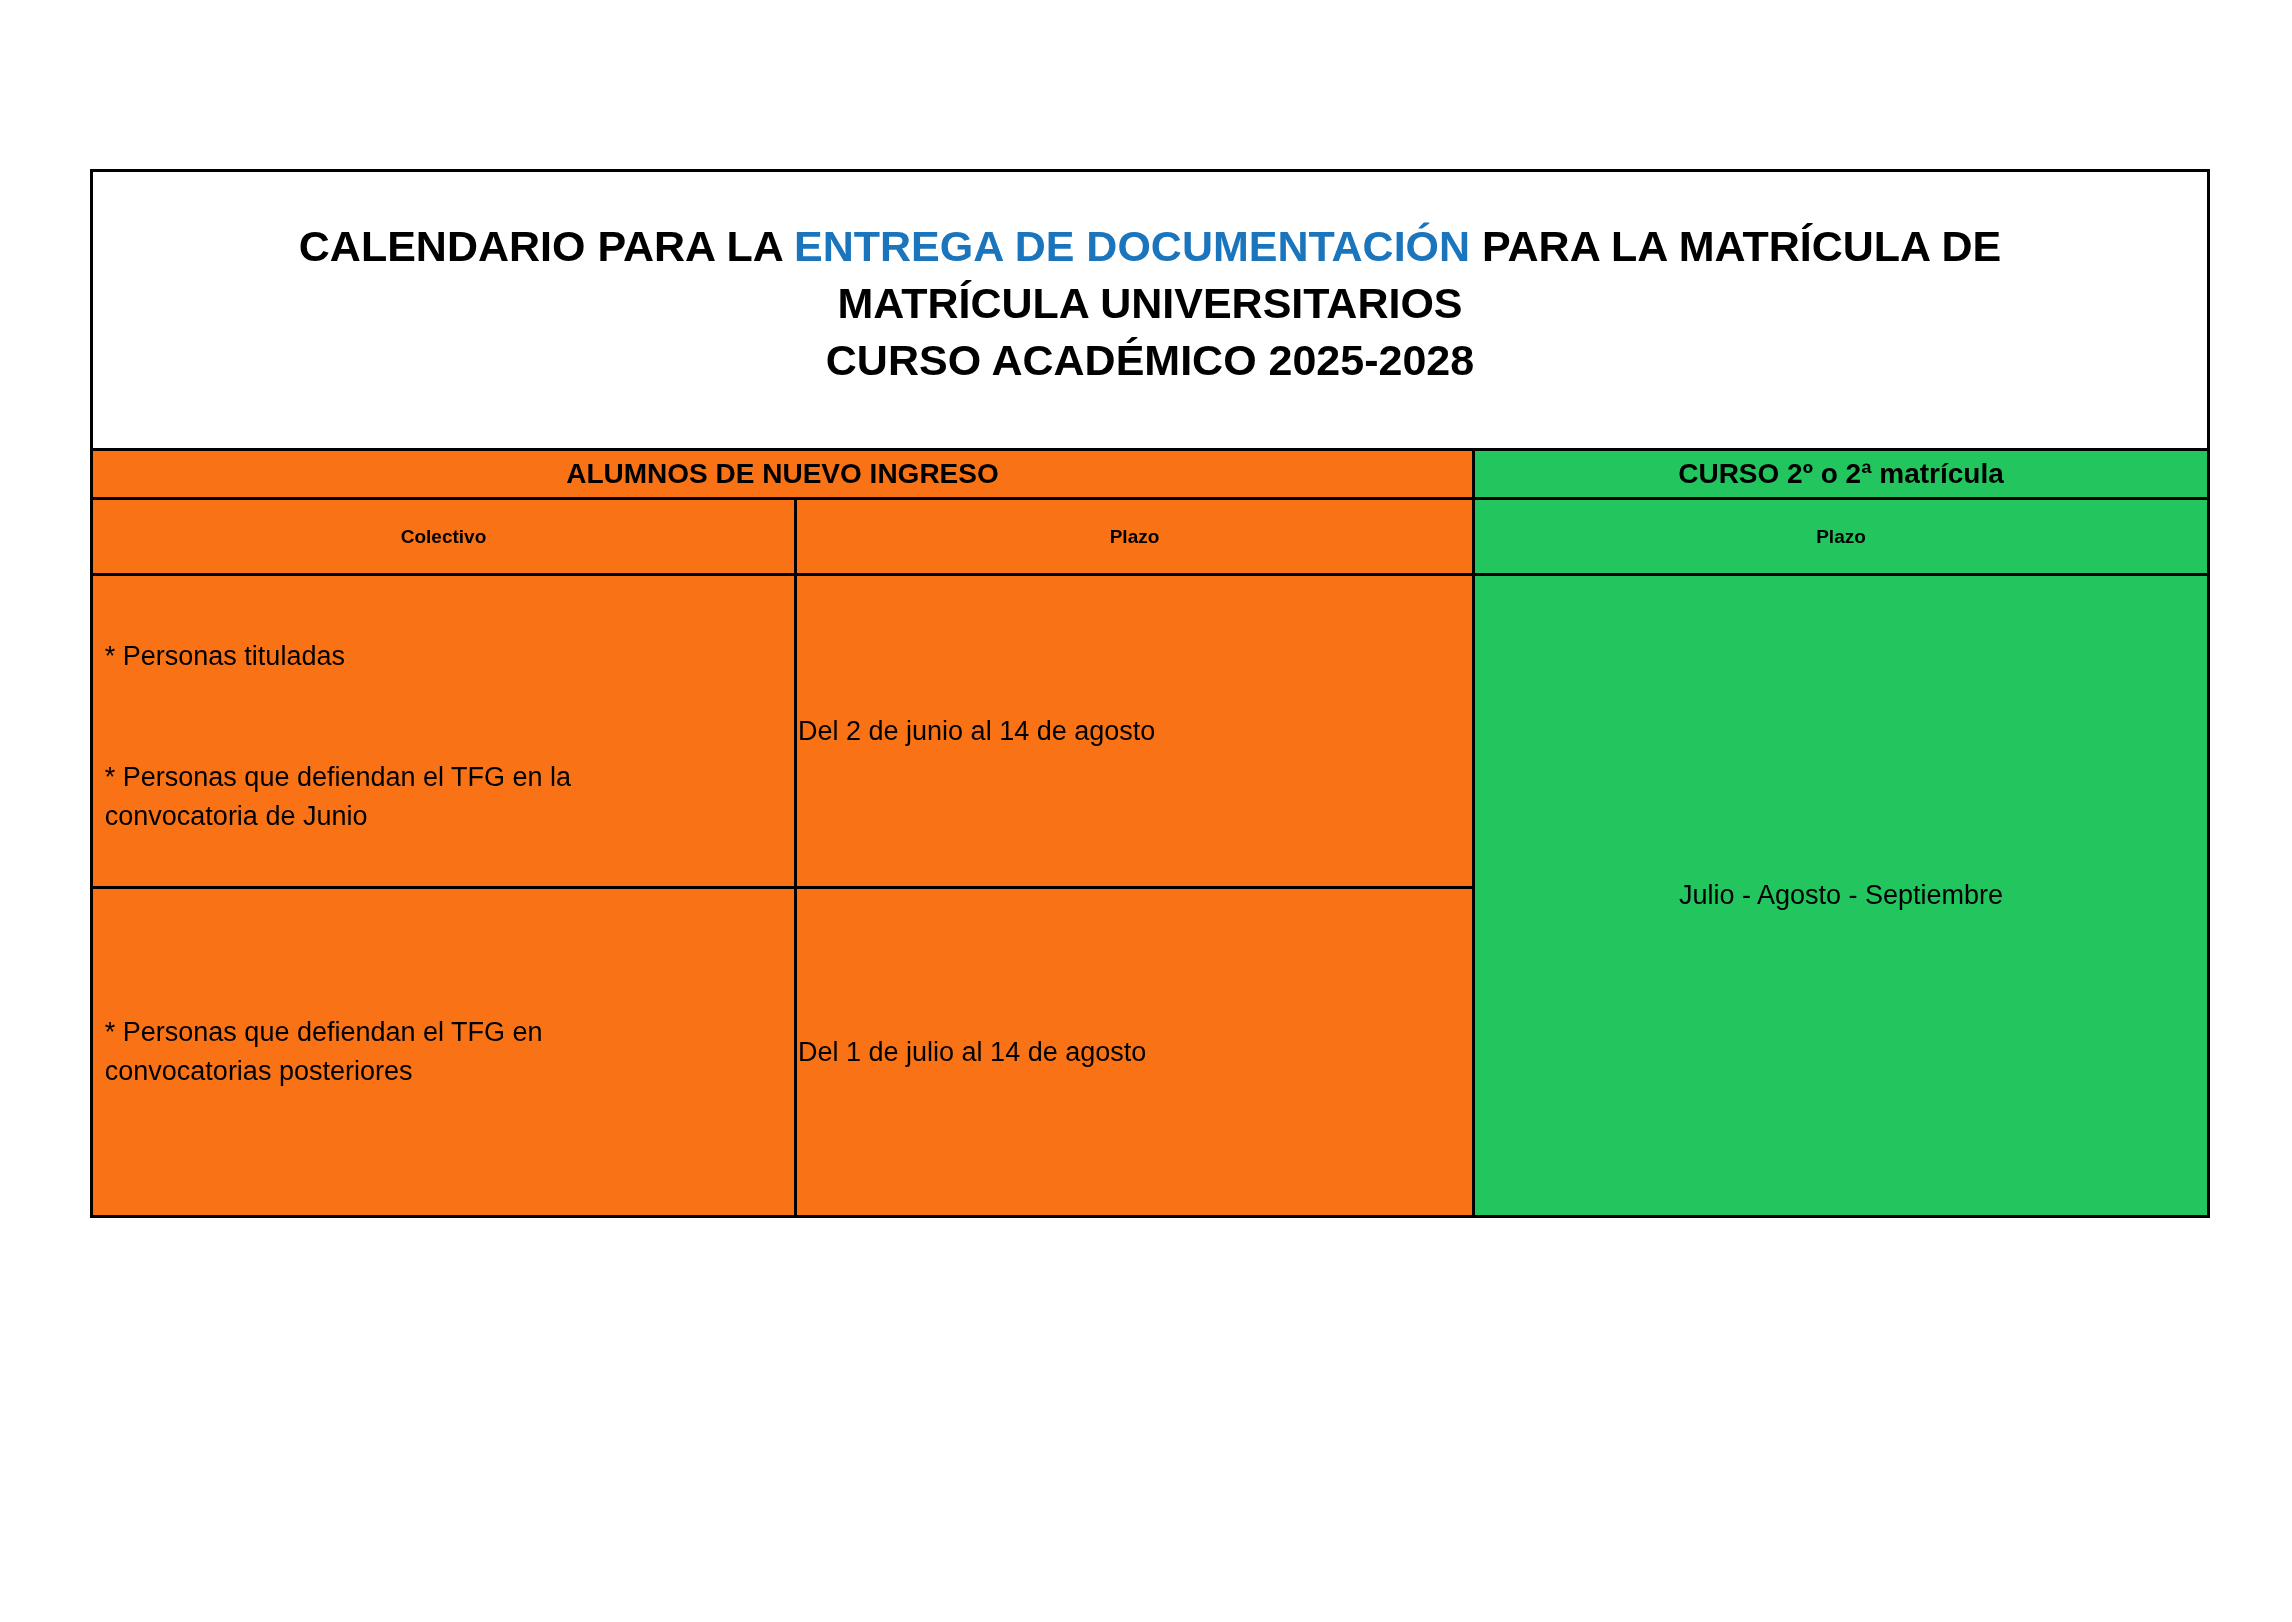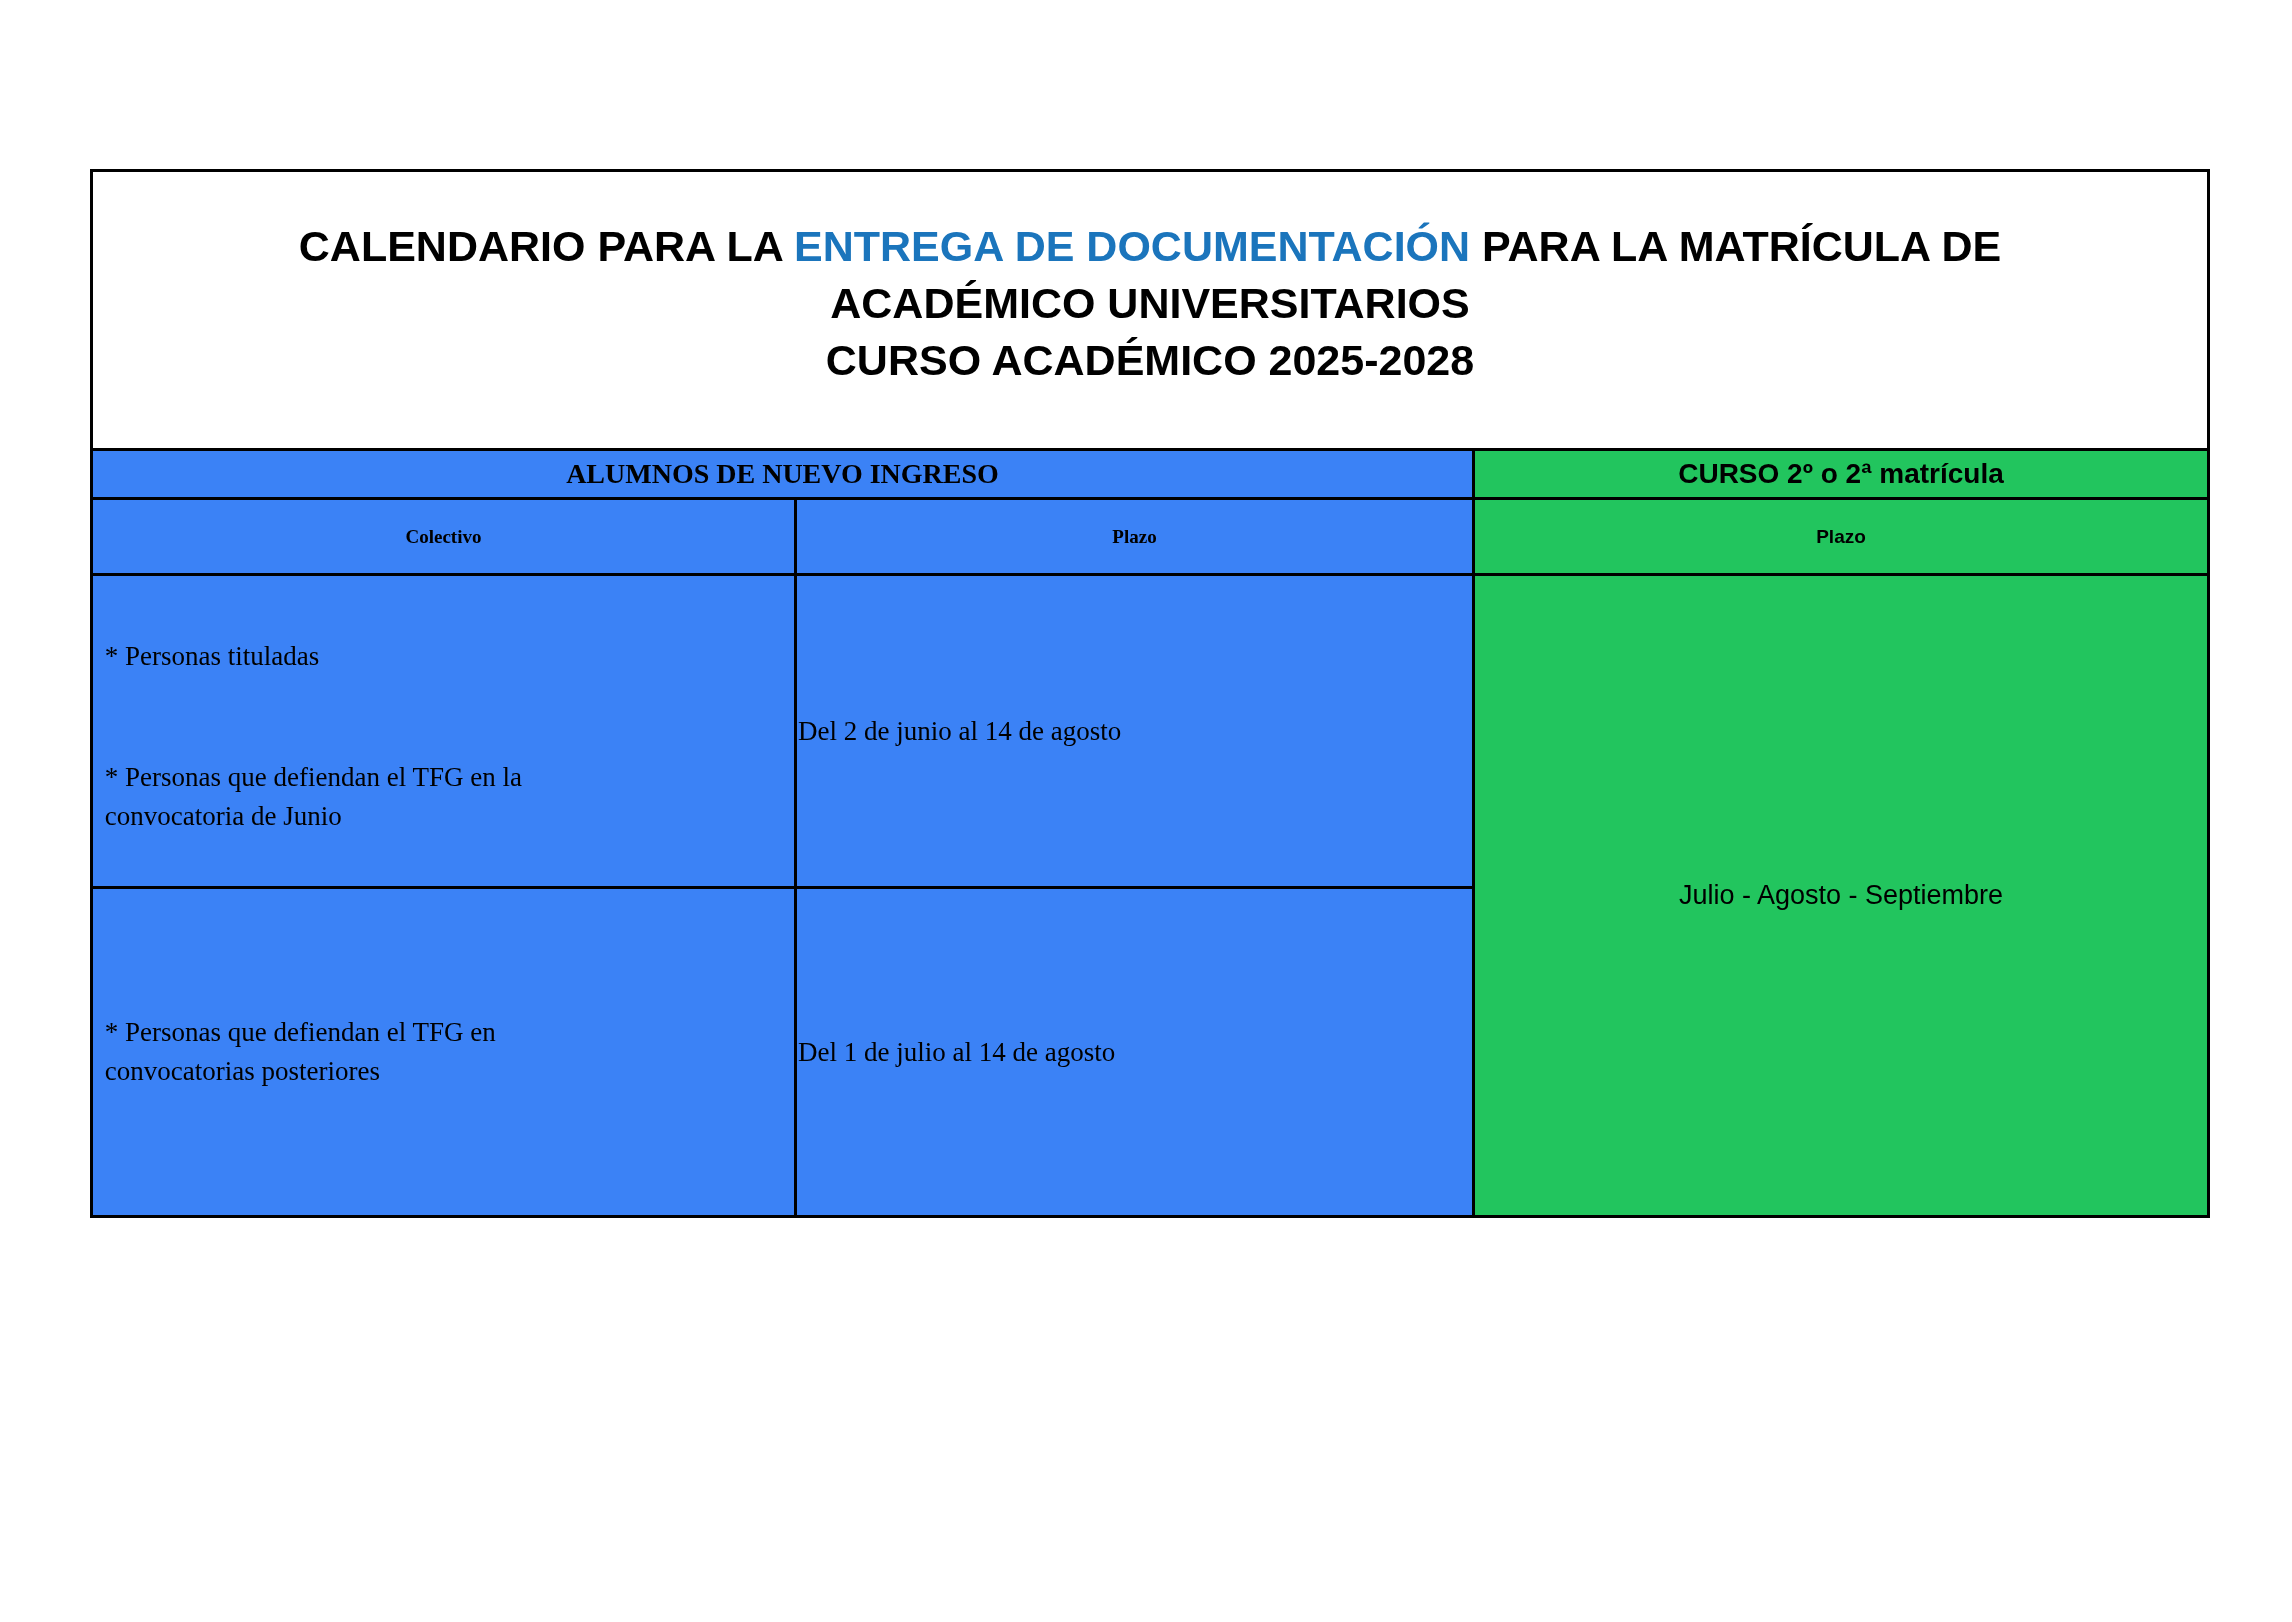--- a/index.html
+++ b/index.html
@@ -34,21 +34,21 @@
     text-align: center;
     vertical-align: middle;
     font-weight: bold;
     font-size: 43px;
     line-height: 57px;
     color: #000000;
     padding-bottom: 13.7px;
   }
   .t-line { white-space: nowrap; }
   .hl { color: #1B75BC; }
-  .blue-bg { background: #3b82f6; font-family: Liberation Serif, serif; }
+  .blue-bg { background: #f97316; }
   .green-bg { background: #22c55e; }
   .hdr {
     font-weight: bold;
     font-size: 28px;
     text-align: center;
     vertical-align: middle;
     color: #000000;
   }
   .subhdr {
     font-weight: bold;
@@ -93,21 +93,21 @@
   <table class="cal-table">
     <colgroup>
       <col style="width:704px">
       <col style="width:678px">
       <col style="width:735px">
     </colgroup>
     <tbody>
       <tr style="height:279px">
         <td colspan="3" class="title-cell">
           <div class="t-line"><span>CALENDARIO PARA LA </span><span class="hl">ENTREGA DE DOCUMENTACIÓN</span><span> PARA LA MATRÍCULA DE</span></div>
-          <div class="t-line">ACADÉMICO UNIVERSITARIOS</div>
+          <div class="t-line">MATRÍCULA UNIVERSITARIOS</div>
           <div class="t-line">CURSO ACADÉMICO 2025-2028</div>
         </td>
       </tr>
       <tr style="height:49px">
         <td colspan="2" class="hdr blue-bg">ALUMNOS DE NUEVO INGRESO</td>
         <td class="hdr green-bg">CURSO 2º o 2ª matrícula</td>
       </tr>
       <tr style="height:76px">
         <td class="subhdr blue-bg">Colectivo</td>
         <td class="subhdr blue-bg">Plazo</td>

